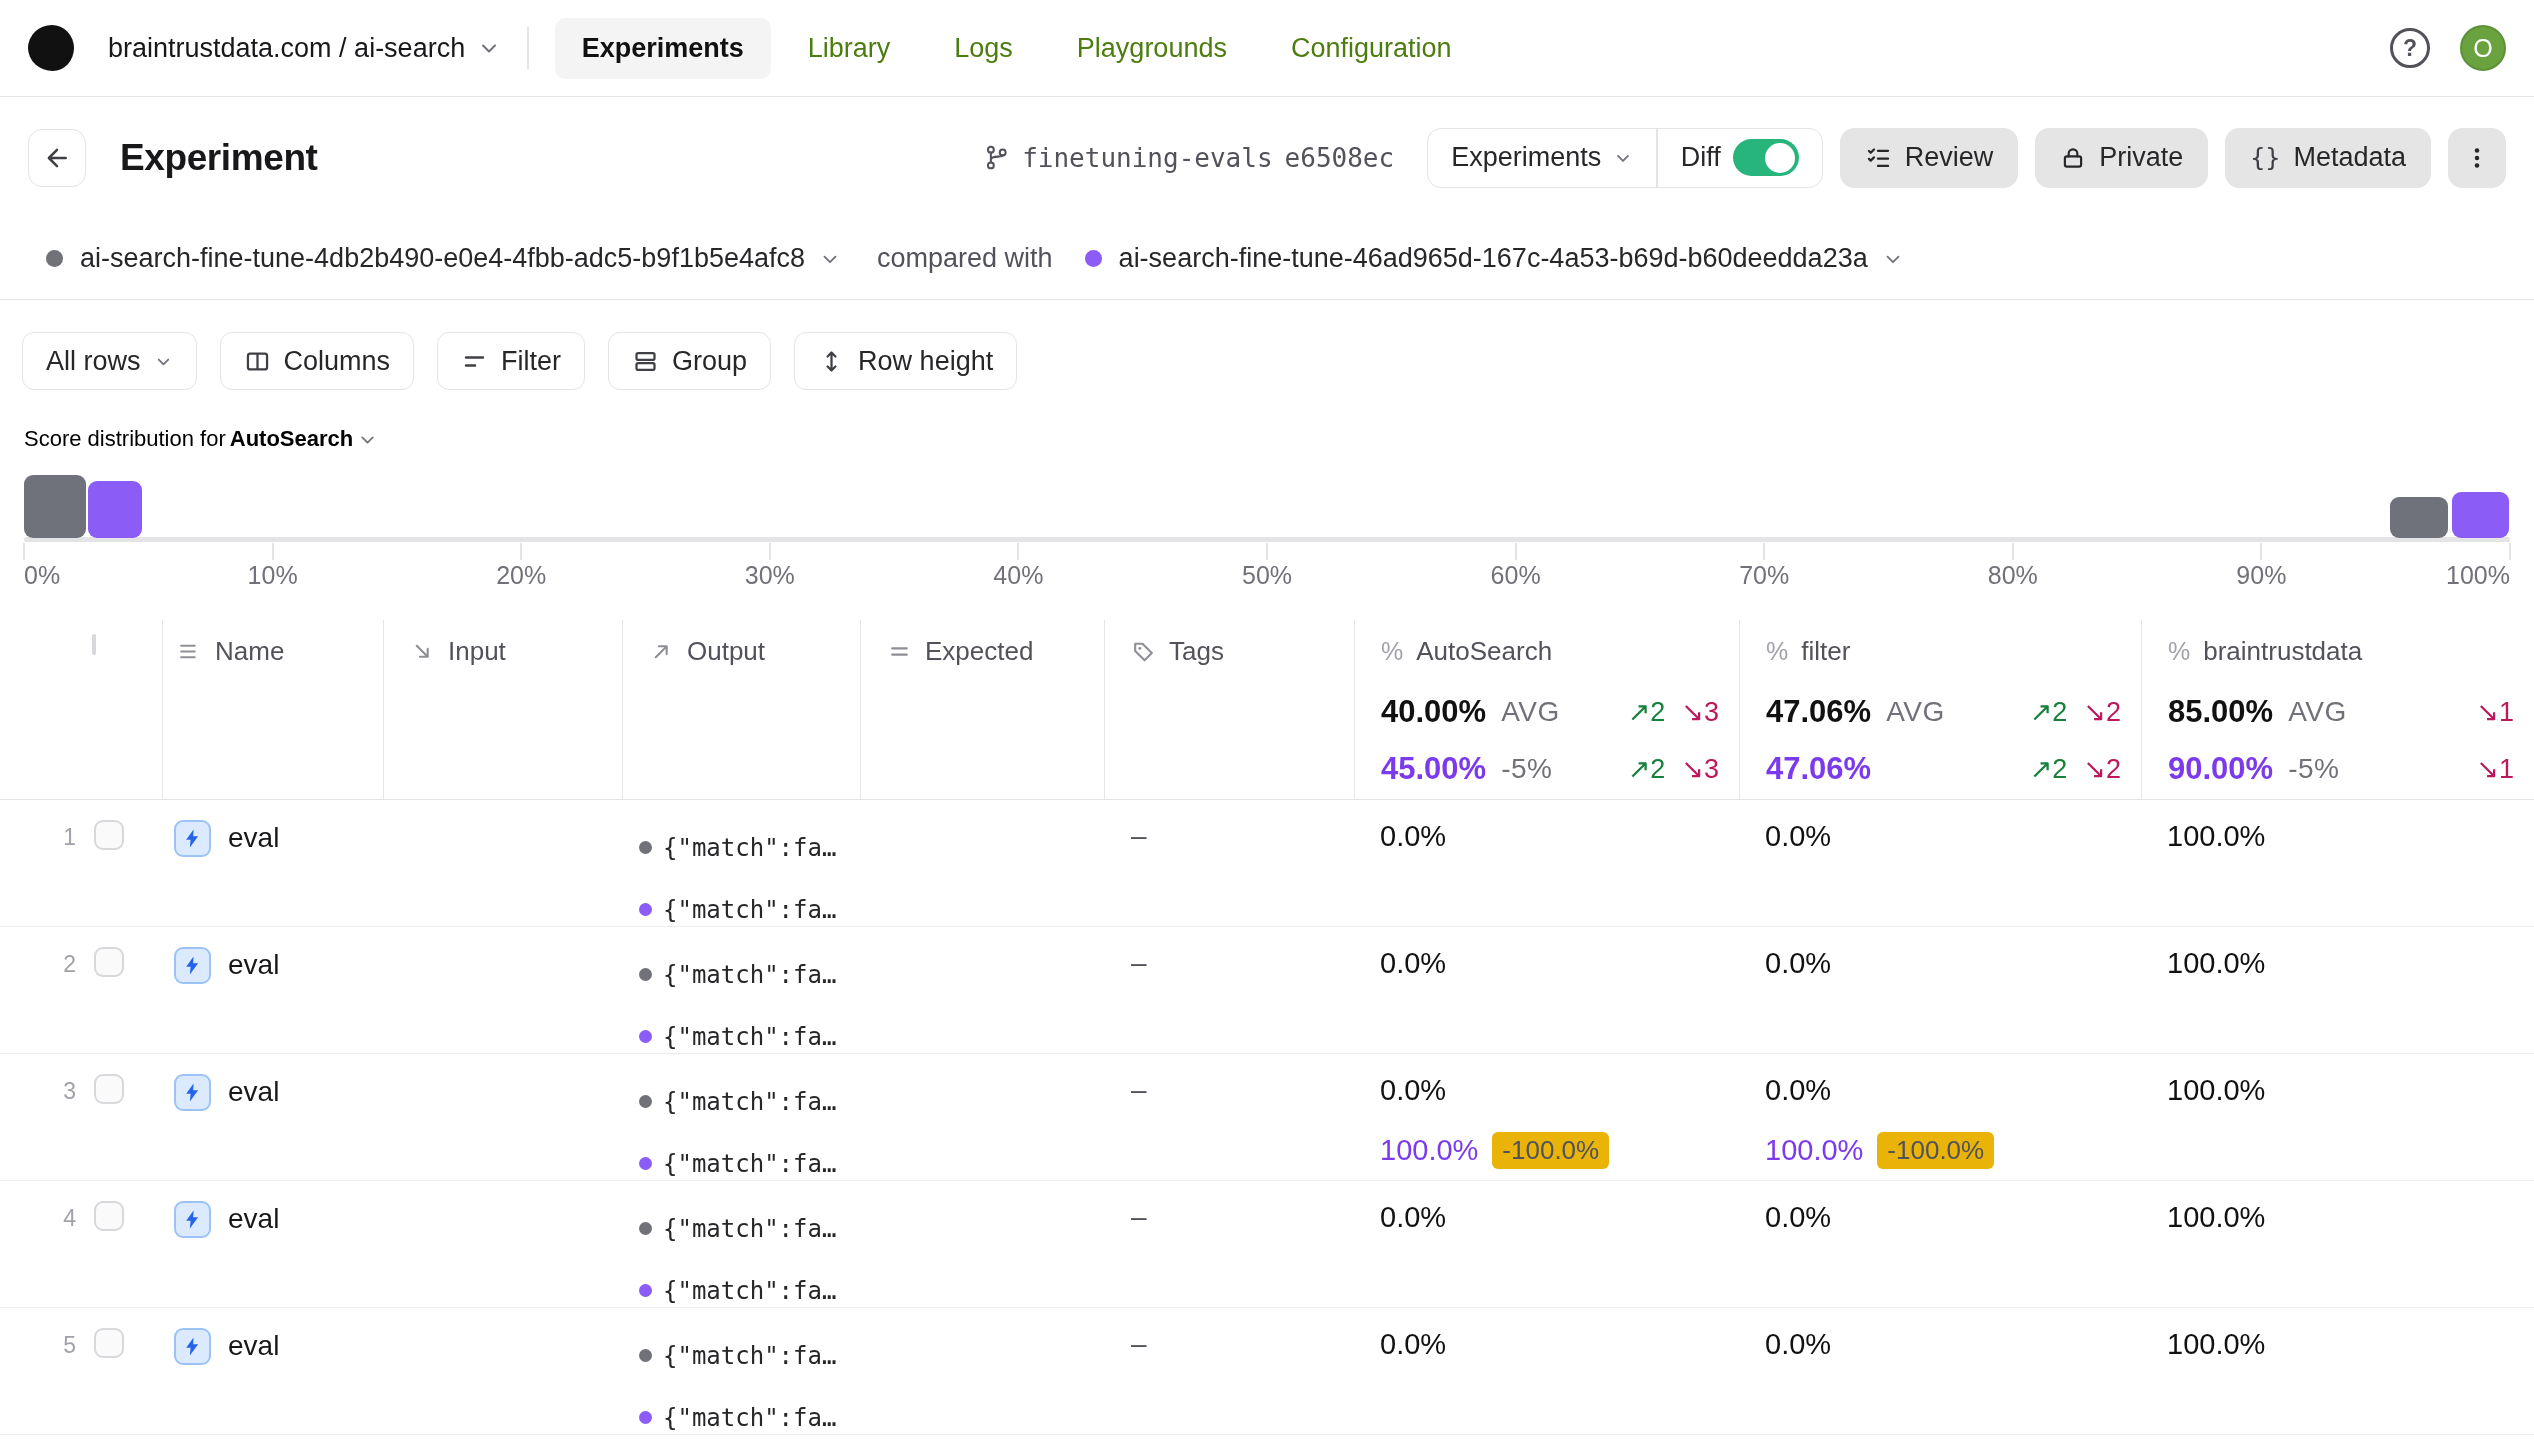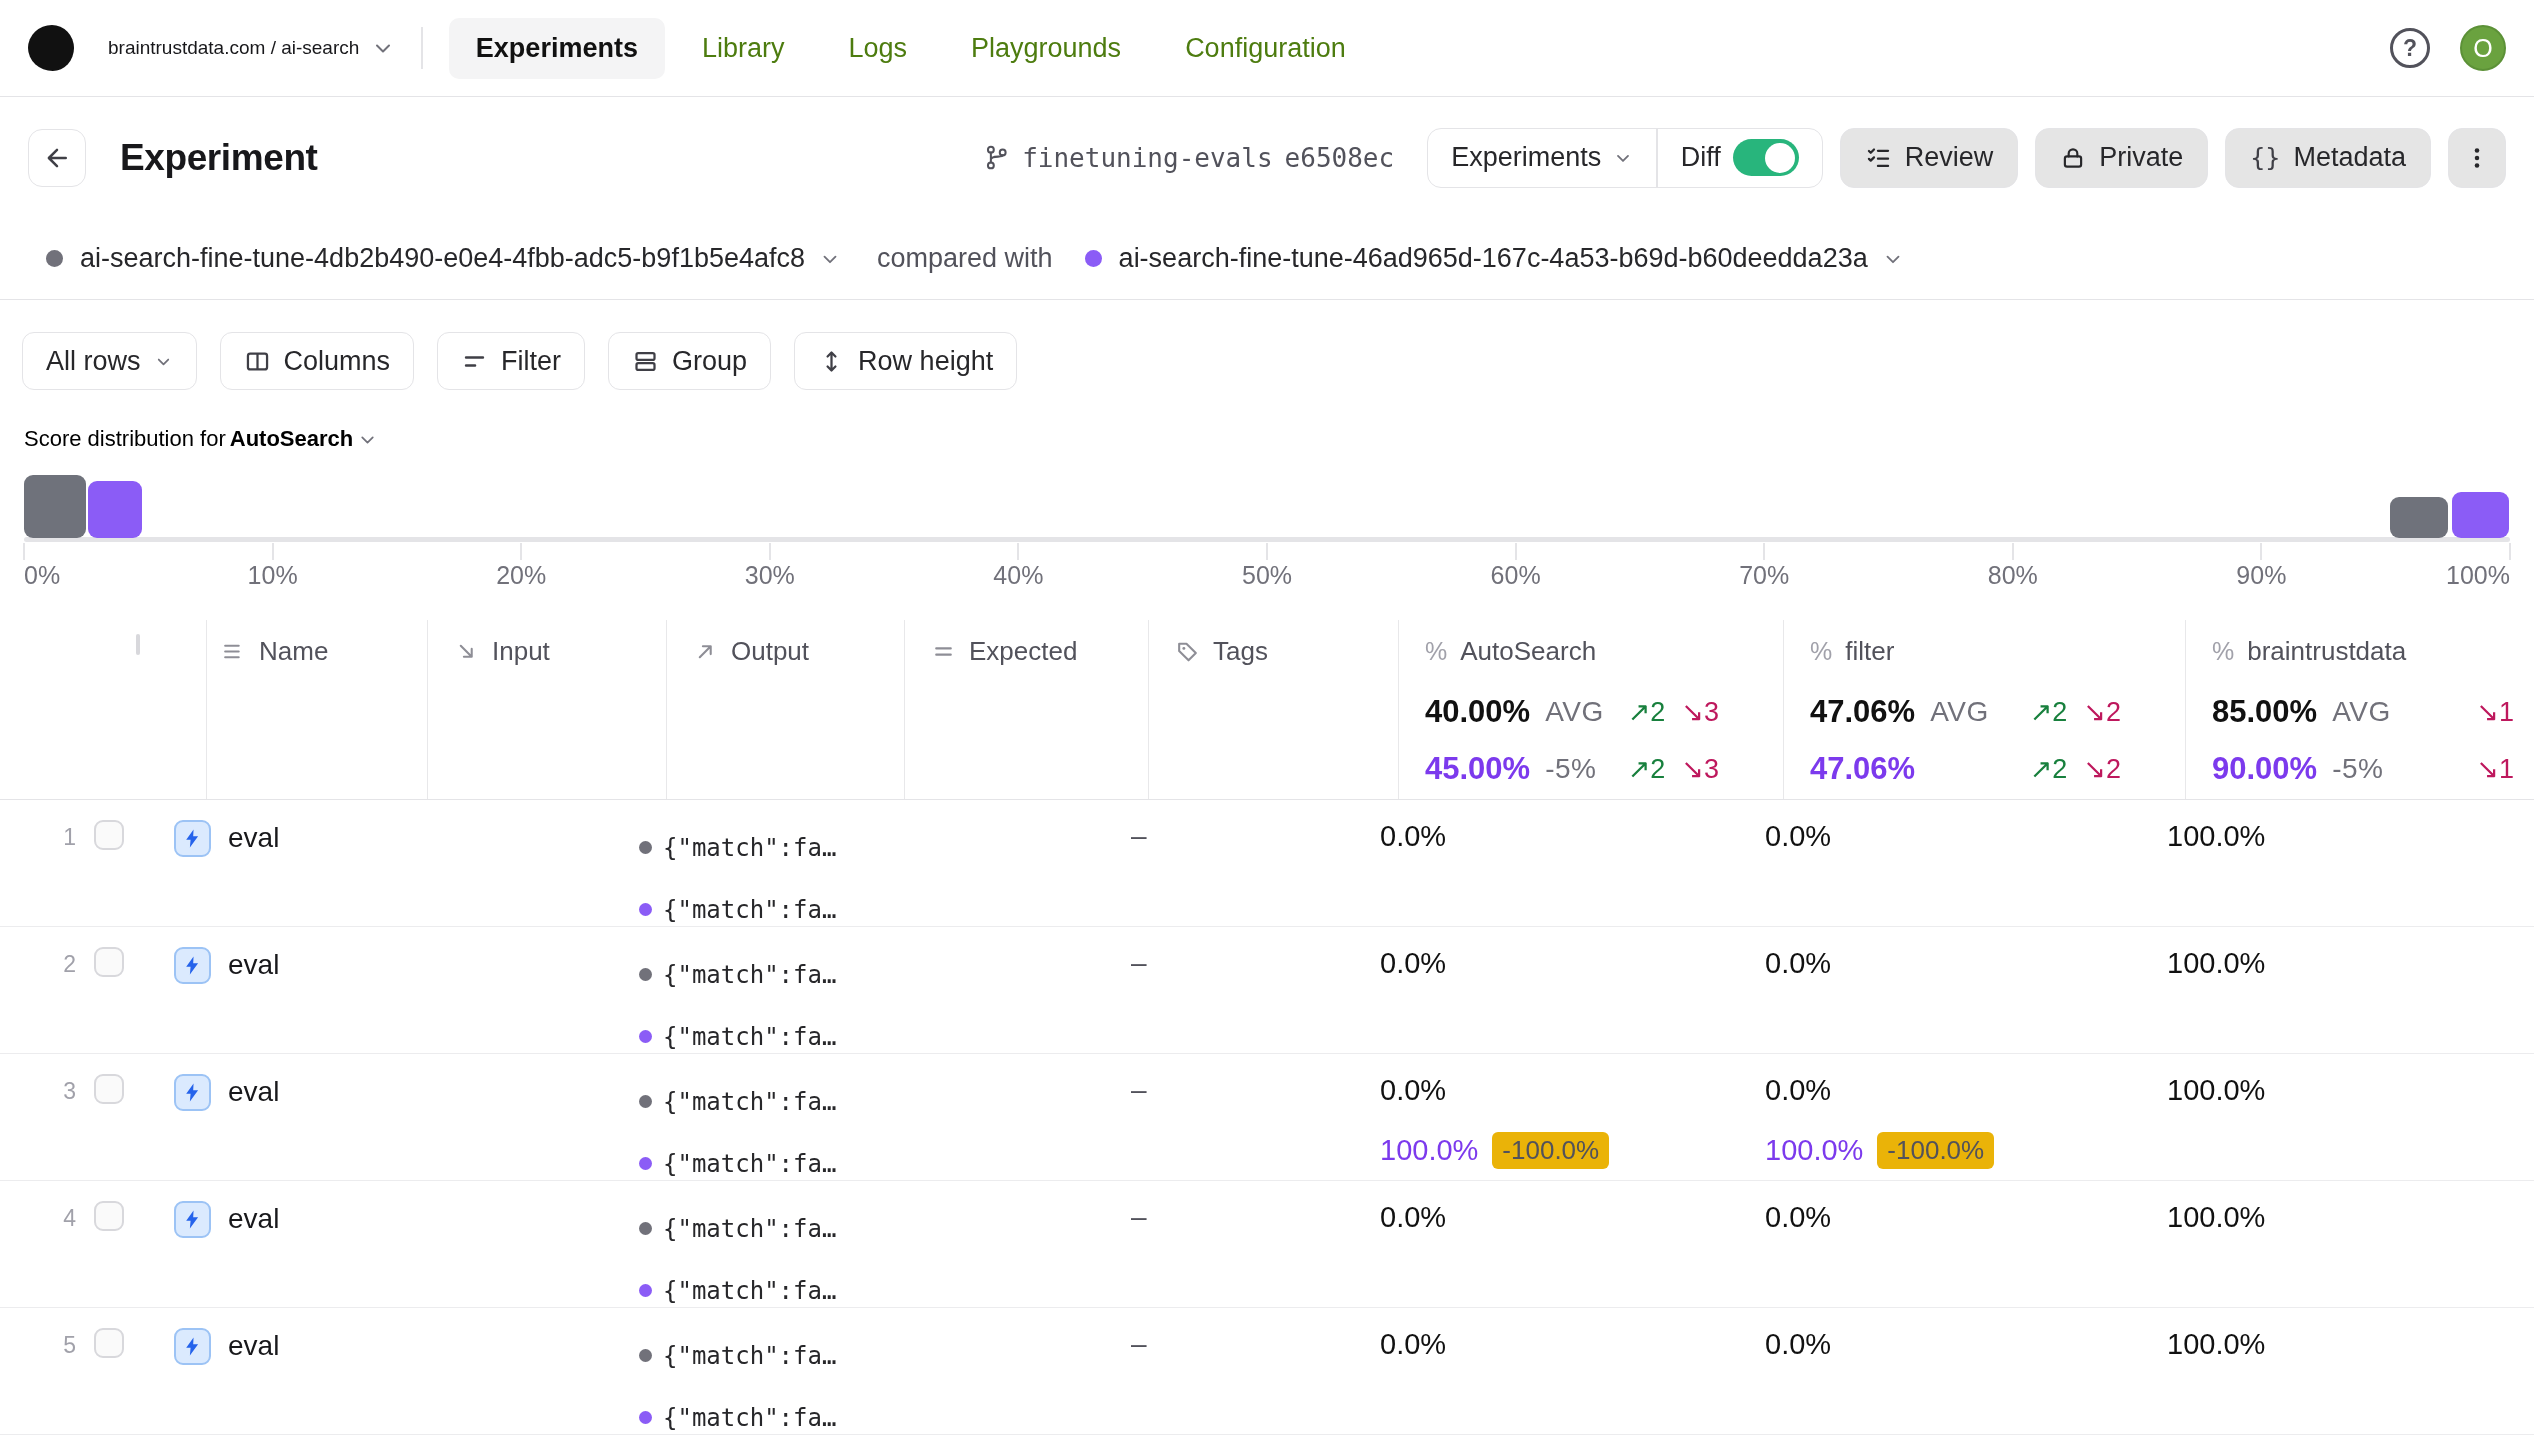--- a/index.html
+++ b/index.html
@@ -5,21 +5,21 @@
   * { margin:0; padding:0; box-sizing:border-box; }
   html,body { width:2534px; height:1450px; overflow:hidden; background:#fff;
     font-family:"Liberation Sans",sans-serif; color:#18181b; }
   svg { display:block; }
 
   
   .topnav { height:97px; display:flex; align-items:center; padding:0 28px;
     border-bottom:1px solid #e4e4e7; }
   .logo { width:46px; height:46px; background:#111; border-radius:52% 48% 46% 54% / 50%; }
   .breadcrumb { display:flex; align-items:center; gap:12px; margin-left:34px;
-    font-size:19px; font-weight:500; color:#18181b; }
+    font-size:27px; font-weight:500; color:#18181b; }
   .chev { color:#71717a; }
   .nav-divider { width:1.5px; height:42px; background:#e4e4e7; margin:0 26px; }
   .tabs { display:flex; align-items:center; gap:10px; }
   .tab { padding:15px 27px; font-size:27px; color:#4d7c0f; font-weight:500; border-radius:10px; }
   .tab.active { background:#f4f4f5; color:#111; font-weight:600; }
   .nav-right { margin-left:auto; display:flex; align-items:center; gap:30px; }
   .help-icon { width:40px; height:40px; border:3px solid #52525b; border-radius:50%;
     display:flex; align-items:center; justify-content:center;
     font-size:23px; font-weight:700; color:#52525b; }
   .avatar { width:46px; height:46px; border-radius:50%; background:#6aa23f; color:#fff;
@@ -76,21 +76,21 @@
   .tick-label { position:absolute; bottom:0; font-size:25px; color:#71717a;
     transform:translateX(-50%); white-space:nowrap; }
   .tick-label.first { transform:none; }
   .tick-label.last { transform:translateX(-100%); }
 
   
   .table { margin-top:30px; }
   .grid-cols { display:grid;
     grid-template-columns:162px 221px 239px 238px 244px 250px 385px 402px 393px; }
   .thead { height:180px; border-bottom:1.5px solid #e4e4e7; }
-  .hc { padding:16px 20px 0 26px;margin-left:44px; }
+  .hc { padding:16px 20px 0 26px; }
   .hc + .hc { border-left:1.5px solid #e8e8ea; }
   .hc-name { padding-left:14px; }
   .hlabel { display:flex; align-items:center; gap:13px; font-size:26px; font-weight:500;
     color:#52525b; }
   .hlabel .hicon { color:#8e8e96; }
   .pct-icon { color:#a1a1aa; font-size:25px; }
   .hc-sel { padding-left:92px; }
   .checkbox { width:30px; height:30px; border:2px solid #d8d8dc; border-radius:9px;
     background:#fafafa; flex:none; }
   .stat-row { display:flex; align-items:center; margin-top:27px; }

